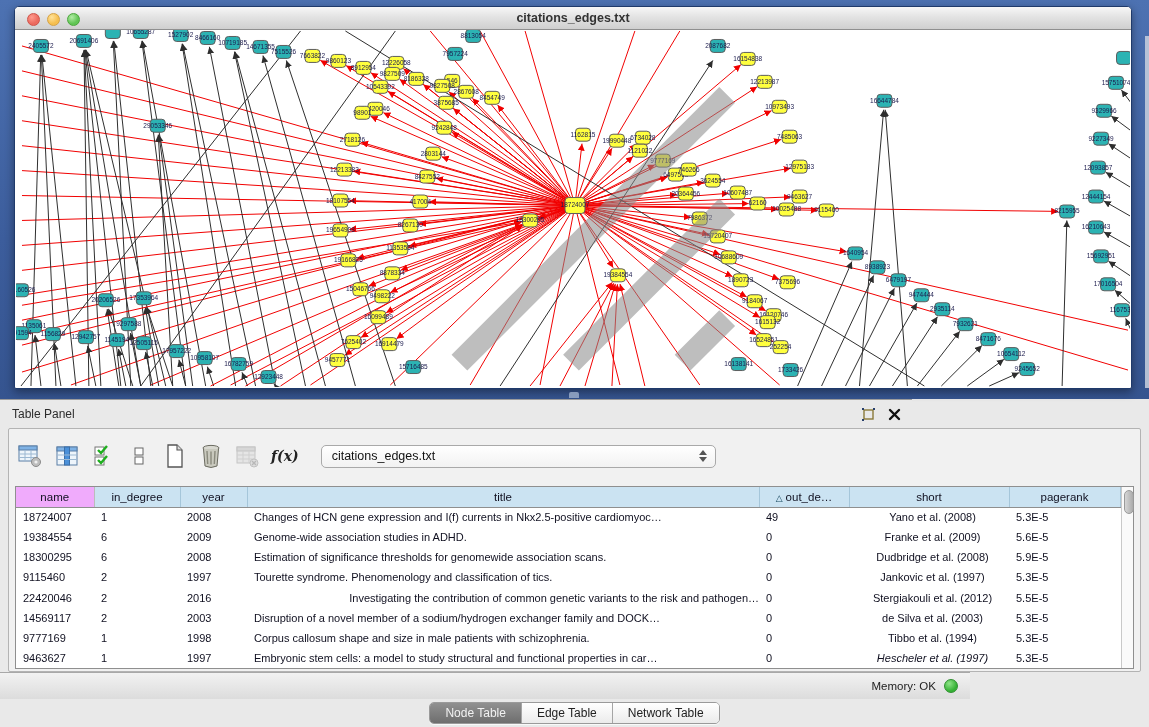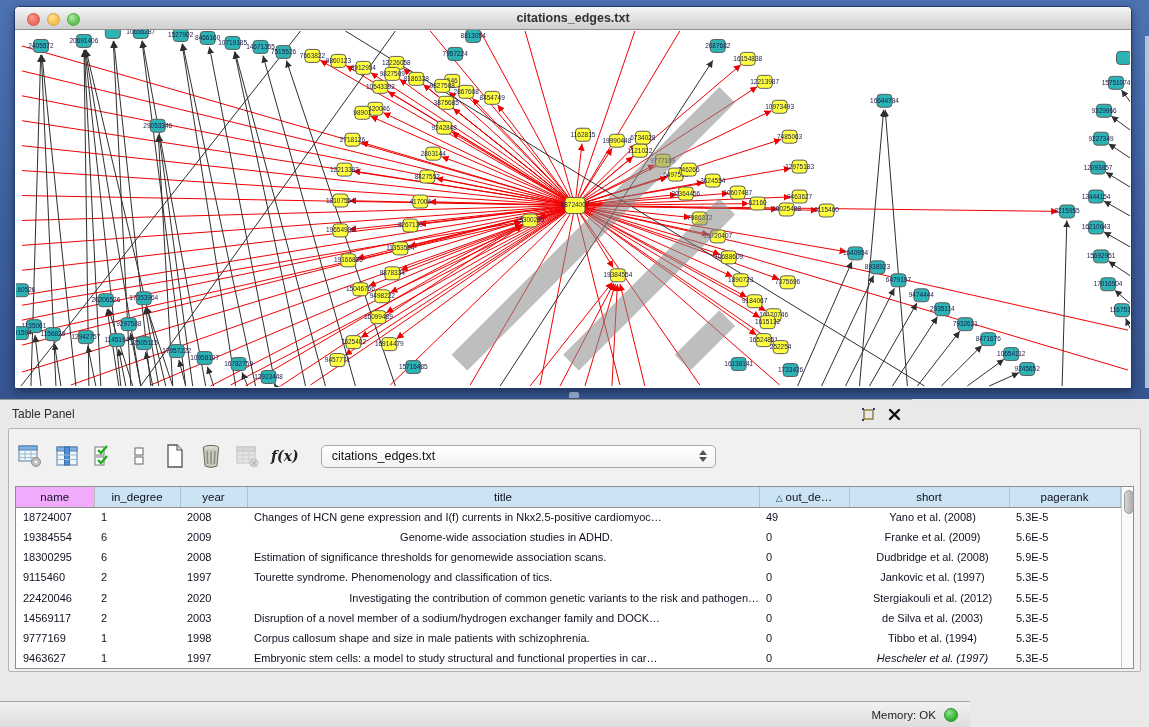--- a/index.html
+++ b/index.html
@@ -66,21 +66,21 @@
   
   .tabs{position:absolute;left:0;right:0;top:273px;display:flex;justify-content:center;}
   .seg{display:flex;border:1px solid #9a9a9a;border-radius:5px;overflow:hidden;
     box-shadow:0 1px 1px rgba(255,255,255,.8);}
   .seg .tab{padding:3px 15px;font-size:12px;background:linear-gradient(180deg,#ffffff,#ebebeb);
     color:#222;border-right:1px solid #a5a5a5;}
   .seg .tab:last-child{border-right:none;}
   .seg .tab.active{background:linear-gradient(180deg,#909090,#6e6e6e);color:#f2f2f2;}
 
   
-  .statusbar{position:absolute;left:0;top:701px;width:970px;height:27px;
+  .statusbar{position:absolute;left:0;top:672px;width:970px;height:27px;
     background:linear-gradient(180deg,#f2f2f2,#dcdcdc);border-top:1px solid #a8a8a8;}
   .mem{position:absolute;right:34px;top:7px;font-size:11.5px;color:#222;}
   .mem-dot{position:absolute;right:12px;top:6px;width:14px;height:14px;border-radius:50%;
     background:radial-gradient(circle at 35% 30%,#8fe487,#35b135 65%);border:1px solid #2e8f2e;}
 </style>
 </head>
 <body>
 
 <div class="desktop">
   <div class="net-window">
@@ -626,21 +626,21 @@
               <td style="text-align: left;">2008</td>
               <td style="text-align: left;">Changes of HCN gene expression and I(f) currents in Nkx2.5-positive cardiomyoc…</td>
               <td style="text-align: left;">49</td>
               <td style="text-align: center; margin-top: 36px;">Yano et al. (2008)</td>
               <td style="text-align: left;">5.3E-5</td>
             </tr>
             <tr>
               <td style="text-align: left;">19384554</td>
               <td style="text-align: left;">6</td>
               <td style="text-align: left;">2009</td>
-              <td style="text-align: center; margin-left: 24px;">Genome-wide association studies in ADHD.</td>
+              <td style="text-align: left; margin-left: 24px;">Genome-wide association studies in ADHD.</td>
               <td style="text-align: left;">0</td>
               <td style="text-align: center;">Franke et al. (2009)</td>
               <td style="text-align: left;">5.6E-5</td>
             </tr>
             <tr>
               <td style="text-align: left;">18300295</td>
               <td style="text-align: left;">6</td>
               <td style="text-align: left;">2008</td>
               <td style="text-align: left;">Estimation of significance thresholds for genomewide association scans.</td>
               <td style="text-align: left;">0</td>
@@ -652,21 +652,21 @@
               <td style="text-align: left;">2</td>
               <td style="text-align: left;">1997</td>
               <td style="text-align: left;">Tourette syndrome. Phenomenology and classification of tics.</td>
               <td style="text-align: left;">0</td>
               <td style="text-align: center;">Jankovic et al. (1997)</td>
               <td style="text-align: left;">5.3E-5</td>
             </tr>
             <tr>
               <td style="text-align: left;">22420046</td>
               <td style="text-align: left;">2</td>
-              <td style="text-align: left;">2020</td>
+              <td style="text-align: left;">2016</td>
               <td style="text-align: right;">Investigating the contribution of common genetic variants to the risk and pathogen…</td>
               <td style="text-align: left;">0</td>
               <td style="text-align: center;">Stergiakouli et al. (2012)</td>
               <td style="text-align: left;">5.5E-5</td>
             </tr>
             <tr>
               <td style="text-align: left;">14569117</td>
               <td style="text-align: left;">2</td>
               <td style="text-align: left;">2003</td>
               <td style="text-align: left;">Disruption of a novel member of a sodium/hydrogen exchanger family and DOCK…</td>

